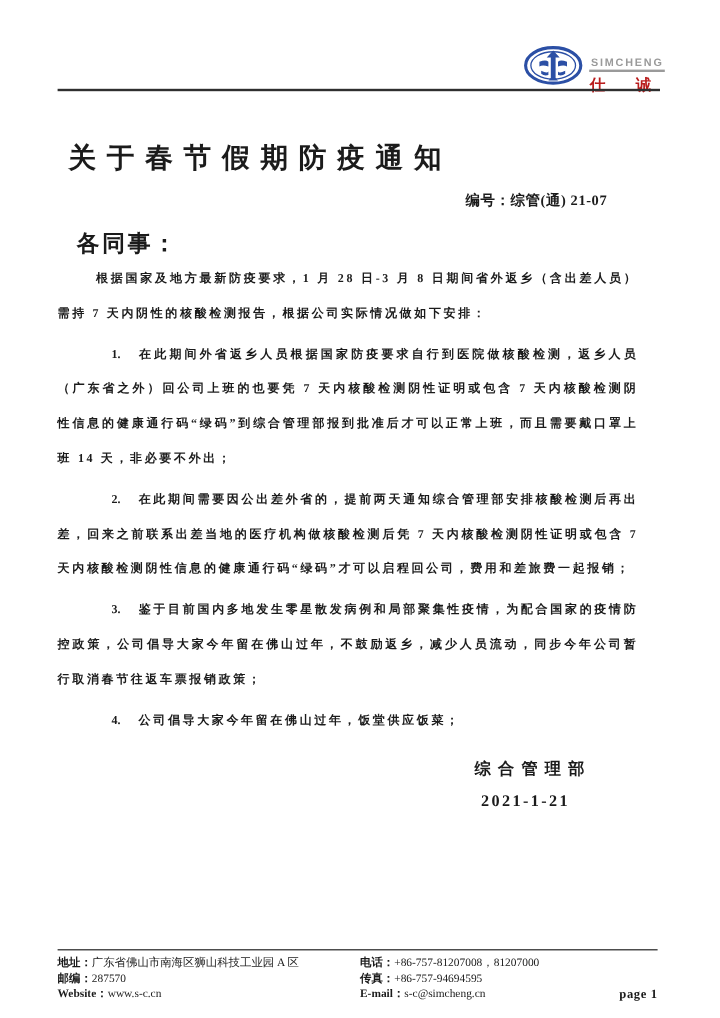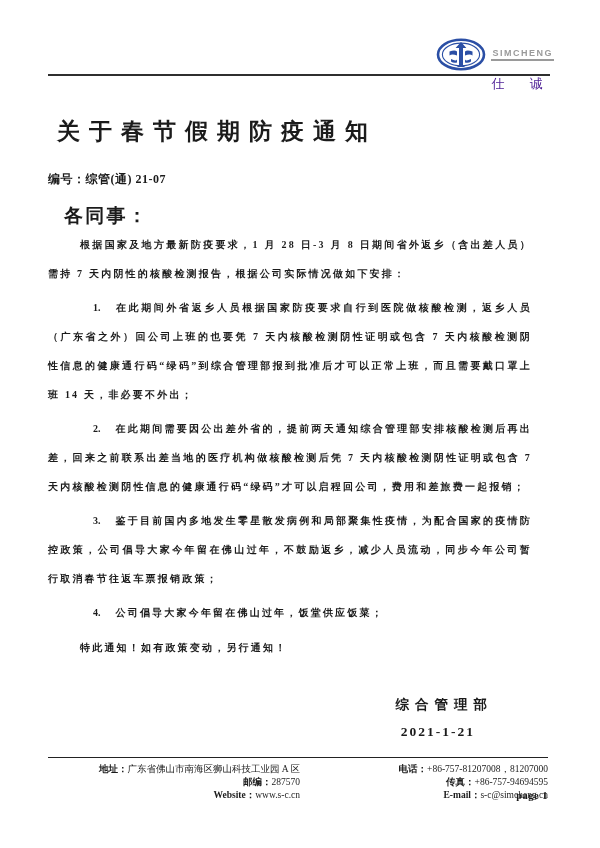--- a/index.html
+++ b/index.html
@@ -11,41 +11,41 @@
   
   .header-rule { position:absolute; top:74px; left:48px; right:50px; border-top:2px solid #2f2f2f; }
   .logo { position:absolute; top:38px; right:46px; display:flex; align-items:flex-start; gap:5px; }
   .logo-mark { width:50px; height:33px; }
   .logo-text { padding-top:4px; }
   .brand-en {
     font-family:"Liberation Sans","DejaVu Sans",sans-serif;
     font-size:9px; font-weight:bold; color:#9a9a9a; letter-spacing:1.5px;
     border-bottom:2px solid #9a9a9a; padding:0 1px 1px 1px; display:inline-block;
   }
-  .brand-cn { font-size:13px; font-weight:normal; color:#4c1d95; letter-spacing:11px; margin-top:14px; white-space:nowrap; }
+  .brand-cn { font-size:13px; font-weight:bold; color:#b91c1c; letter-spacing:11px; margin-top:2px; white-space:nowrap; }
   
   main { position:absolute; top:74px; left:48px; width:484px; }
   h1.title { margin:43px 0 0 0; font-size:23px; font-weight:bold; text-align:left;
     letter-spacing:9px; padding-left:9px; line-height:30px; }
-  .doc-number { margin-top:24px; padding-right:26px;
+  .doc-number { margin-top:12px; text-align:right; padding-right:26px;
     font-size:12px; font-weight:bold; letter-spacing:0.5px; }
   .salutation { margin:13px 0 0 16px; font-size:19px; font-weight:bold; line-height:29px; letter-spacing:2.2px; }
   .para { margin:0; font-size:10px; font-weight:bold; line-height:29px;
     letter-spacing:2.2px; text-align:justify; }
   .indent { text-indent:32px; }
   .item { text-indent:45px; margin-top:5px; }
   .num { letter-spacing:0; margin-right:15px; }
   .closing { margin-top:6px; text-indent:32px; text-align:left; }
-  .signature { margin-top:29px; text-align:right; padding-right:39px;
+  .signature { margin-top:12px; text-align:right; padding-right:39px;
     font-size:13.5px; font-weight:bold; }
   .sig-dept { letter-spacing:6px; line-height:27px; }
   .sig-date { letter-spacing:2px; line-height:27px; padding-right:18px; }
   
-  footer { position:absolute; left:48px; right:52px; top:757px;
-    border-top:1.5px solid #222; padding-top:5px; font-size:9.5px;text-align:right; }
+  footer { position:absolute; left:48px; right:52px; top:791px;
+    border-top:1.5px solid #222; padding-top:5px; font-size:9.5px; }
   .footer-cols { display:flex; }
   .col-left { width:252px; }
   .col-right { flex:1; }
   .frow { line-height:13px; white-space:nowrap; }
   .flabel { font-weight:bold; }
   .page-num { position:absolute; right:0; top:32px; font-weight:bold; font-size:10.5px; letter-spacing:0.5px; }
 </style>
 </head>
 <body>
 
@@ -77,21 +77,20 @@
     <p class="para indent">根据国家及地方最新防疫要求，1 月 28 日-3 月 8 日期间省外返乡（含出差人员）需持 7 天内阴性的核酸检测报告，根据公司实际情况做如下安排：</p>
 
     <p class="para item"><span class="num">1.</span><span>在此期间外省返乡人员根据国家防疫要求自行到医院做核酸检测，返乡人员（广东省之外）回公司上班的也要凭 7 天内核酸检测阴性证明或包含 7 天内核酸检测阴性信息的健康通行码“绿码”到综合管理部报到批准后才可以正常上班，而且需要戴口罩上班 14 天，非必要不外出；</span></p>
 
     <p class="para item"><span class="num">2.</span><span>在此期间需要因公出差外省的，提前两天通知综合管理部安排核酸检测后再出差，回来之前联系出差当地的医疗机构做核酸检测后凭 7 天内核酸检测阴性证明或包含 7 天内核酸检测阴性信息的健康通行码“绿码”才可以启程回公司，费用和差旅费一起报销；</span></p>
 
     <p class="para item"><span class="num">3.</span><span>鉴于目前国内多地发生零星散发病例和局部聚集性疫情，为配合国家的疫情防控政策，公司倡导大家今年留在佛山过年，不鼓励返乡，减少人员流动，同步今年公司暂行取消春节往返车票报销政策；</span></p>
 
     <p class="para item"><span class="num">4.</span><span>公司倡导大家今年留在佛山过年，饭堂供应饭菜；</span></p>
 
-    <p class="para closing">特此通知！如有政策变动，另行通知！</p>
 
     <div class="signature">
       <div class="sig-dept">综合管理部</div>
       <div class="sig-date">2021-1-21</div>
     </div>
   </main>
 
   <footer>
     <div class="footer-cols">
       <div class="col-left">

